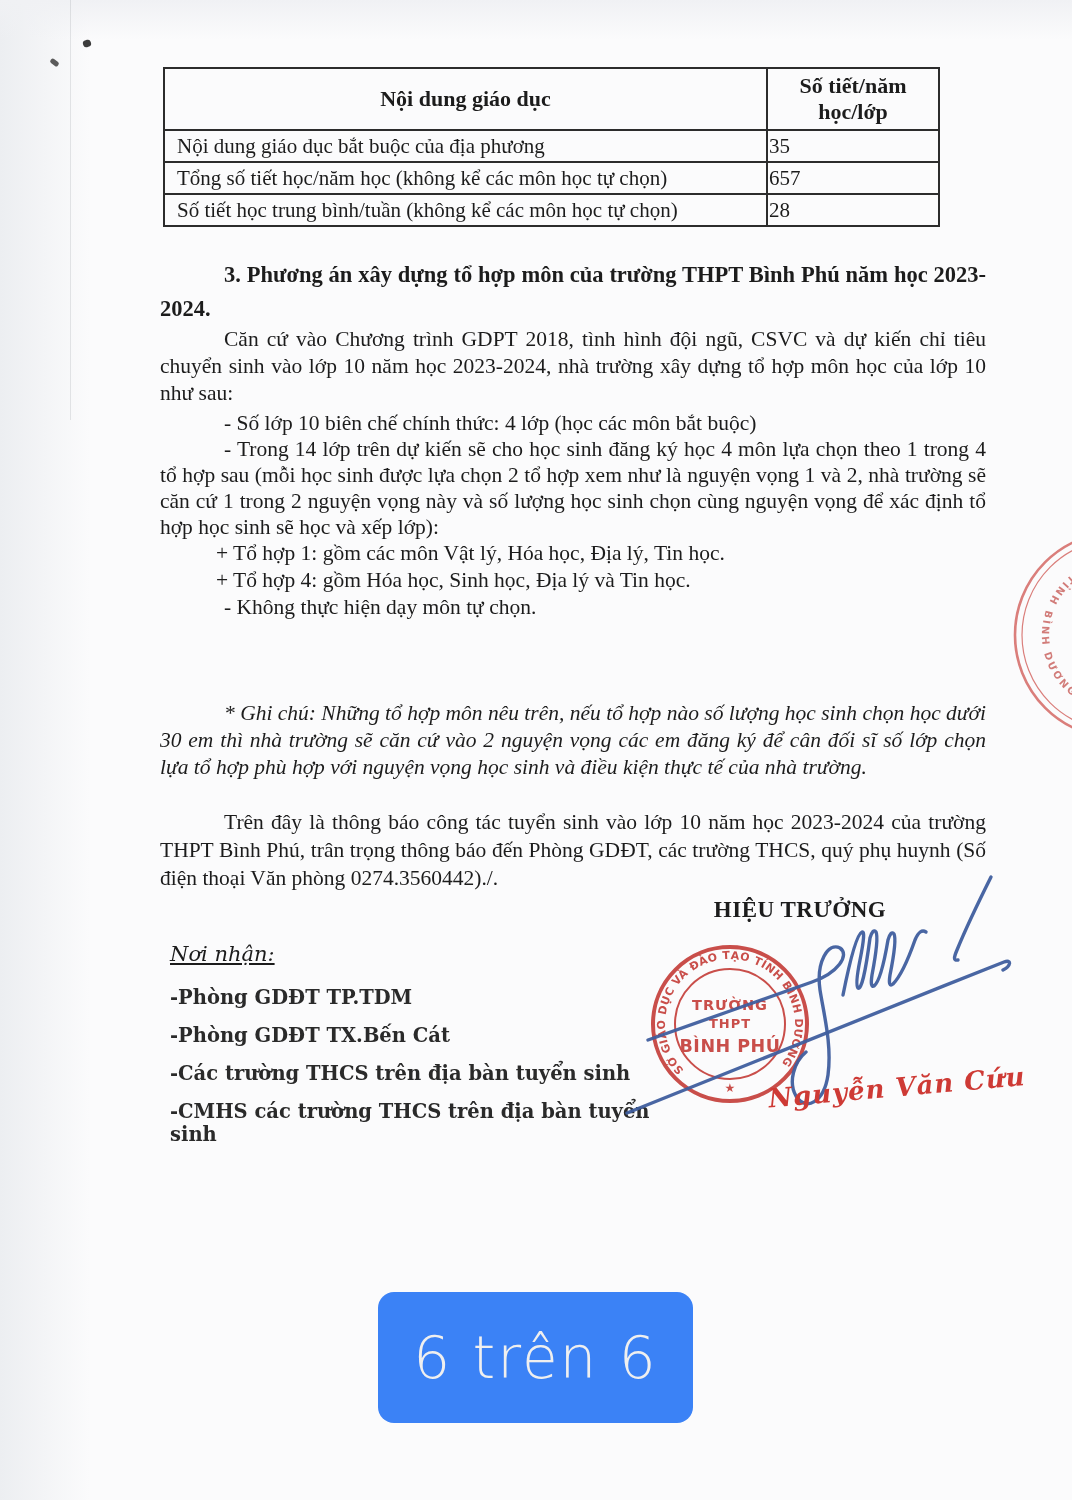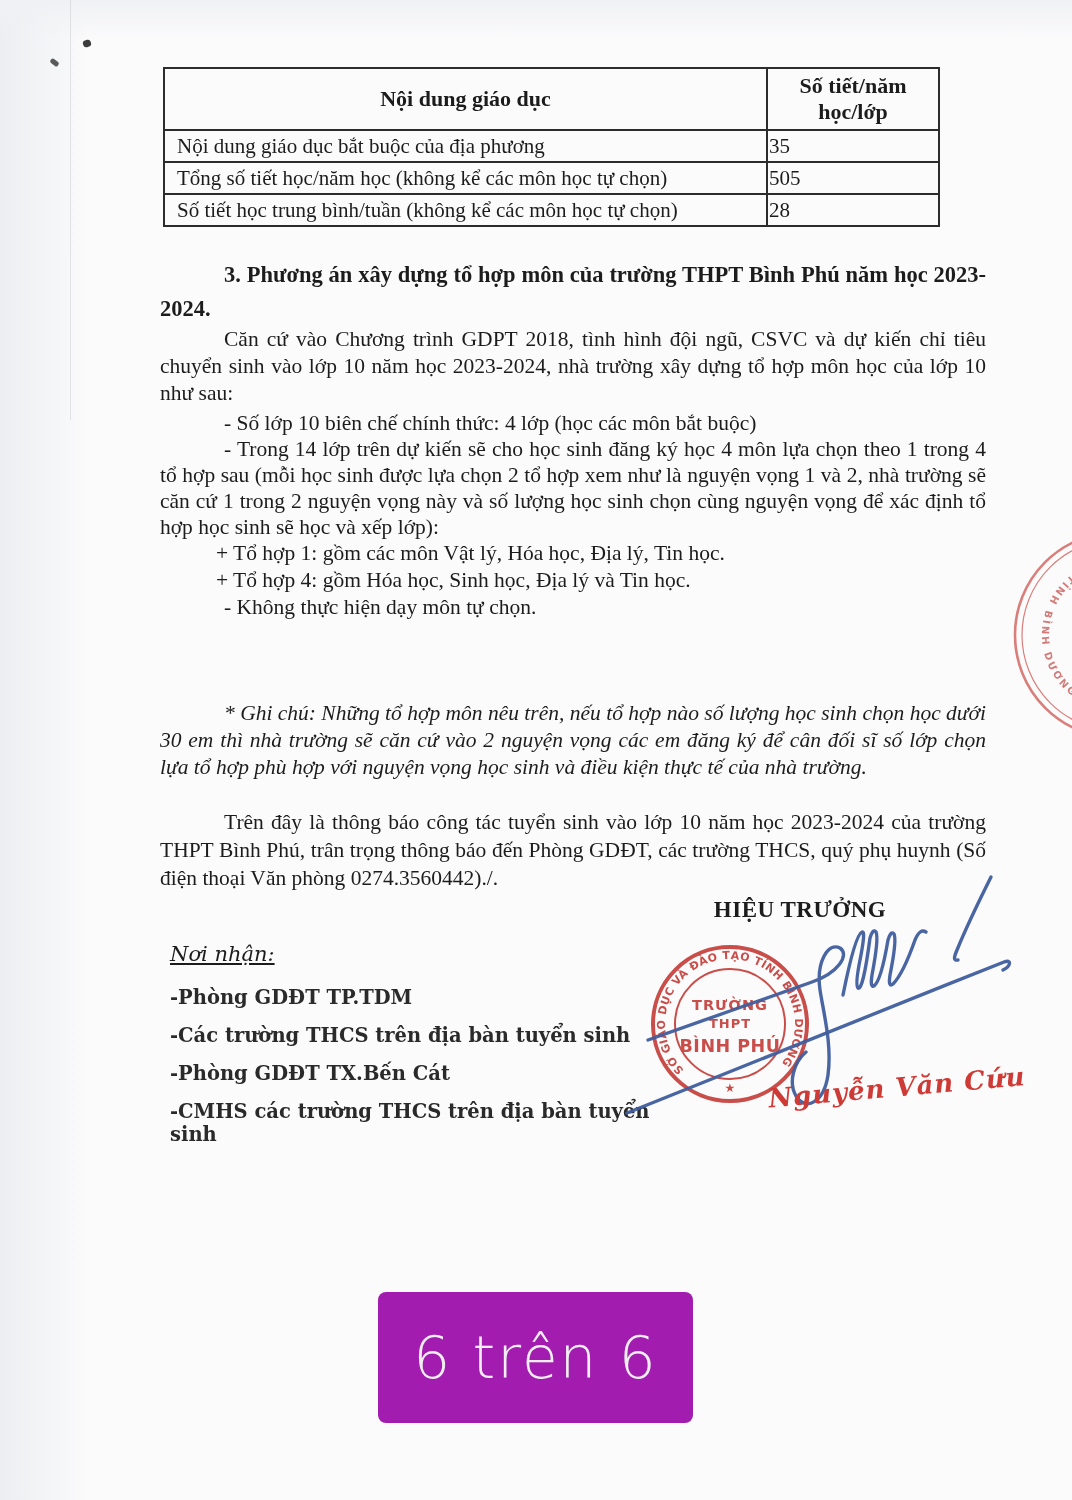--- a/index.html
+++ b/index.html
@@ -61,21 +61,21 @@
 
   
   .signature{position:absolute;left:600px;top:860px;width:430px;height:290px;}
   .signature path{fill:none;stroke:#3f5e9e;stroke-width:3.4;stroke-linecap:round;opacity:.95;}
   .signer-name{position:absolute;left:768px;top:1074px;width:220px;
     font-family:"DejaVu Serif", serif;font-style:italic;font-weight:bold;
     font-size:26px;color:#ce3a35;transform:rotate(-5deg);letter-spacing:1px;white-space:nowrap;}
 
   
   .pager{position:absolute;left:378px;top:1292px;width:315px;height:131px;
-    background:#a21caf;border-radius:8px;display:flex;align-items:center;justify-content:center;}
+    background:#3b82f6;border-radius:16px;display:flex;align-items:center;justify-content:center;}
   .pager-label{font-family:"DejaVu Sans", sans-serif;font-weight:300;
     font-size:58px;color:#efefef;letter-spacing:2px;}
 </style>
 </head>
 <body>
 
 <div class="edge-left"></div>
 <div class="edge-top"></div>
 <div class="fold-line"></div>
 <div class="speck speck1"></div>
@@ -89,21 +89,21 @@
       <div>Số tiết/năm</div>
       <div>học/lớp</div>
     </th>
   </tr>
   <tr class="data-row">
     <td class="cell-label">Nội dung giáo dục bắt buộc của địa phương</td>
     <td class="cell-val">35</td>
   </tr>
   <tr class="data-row">
     <td class="cell-label">Tổng số tiết học/năm học (không kể các môn học tự chọn)</td>
-    <td class="cell-val">505</td>
+    <td class="cell-val">657</td>
   </tr>
   <tr class="data-row">
     <td class="cell-label">Số tiết học trung bình/tuần (không kể các môn học tự chọn)</td>
     <td class="cell-val">28</td>
   </tr>
 </tbody>
   </table>
 
 <div class="tb sec-heading">3. Phương án xây dựng tổ hợp môn của trường THPT Bình Phú năm học 2023-2024.</div>
 <div class="tb p-intro">Căn cứ vào Chương trình GDPT 2018, tình hình đội ngũ, CSVC và dự kiến chỉ tiêu chuyển sinh vào lớp 10 năm học 2023-2024, nhà trường xây dựng tổ hợp môn học của lớp 10 như sau:</div>
@@ -117,22 +117,22 @@
 </div>
 
 <div class="tb p-note">* Ghi chú: Những tổ hợp môn nêu trên, nếu tổ hợp nào số lượng học sinh chọn học dưới 30 em thì nhà trường sẽ căn cứ vào 2 nguyện vọng các em đăng ký để cân đối sĩ số lớp chọn lựa tổ hợp phù hợp với nguyện vọng học sinh và điều kiện thực tế của nhà trường.</div>
 <div class="tb p-closing">Trên đây là thông báo công tác tuyển sinh vào lớp 10 năm học 2023-2024 của trường THPT Bình Phú, trân trọng thông báo đến Phòng GDĐT, các trường THCS, quý phụ huynh (Số điện thoại Văn phòng 0274.3560442)./.</div>
 
 <div class="signer-title">HIỆU TRƯỞNG</div>
 
 <div class="recipients">
   <div class="recip-heading">Nơi nhận:</div>
   <div class="recip-item">-Phòng GDĐT TP.TDM</div>
+  <div class="recip-item">-Phòng GDĐT TX.Bến Cát</div>
   <div class="recip-item">-Các trường THCS trên địa bàn tuyển sinh</div>
-  <div class="recip-item">-Phòng GDĐT TX.Bến Cát</div>
   <div class="recip-item">-CMHS các trường THCS trên địa bàn tuyển sinh</div>
 </div>
 
 <svg class="stamp" viewBox="0 0 164 164">
   <circle cx="82" cy="82" r="77" fill="none" stroke="#c5403b" stroke-width="4"></circle>
   <circle cx="82" cy="82" r="55" fill="none" stroke="#c5403b" stroke-width="2"></circle>
   <defs>
     <path id="ringPath" d="M 36 128 A 65 65 0 1 1 128 128" fill="none"></path>
   </defs>
   <text font-size="11" font-weight="bold" letter-spacing="1">

